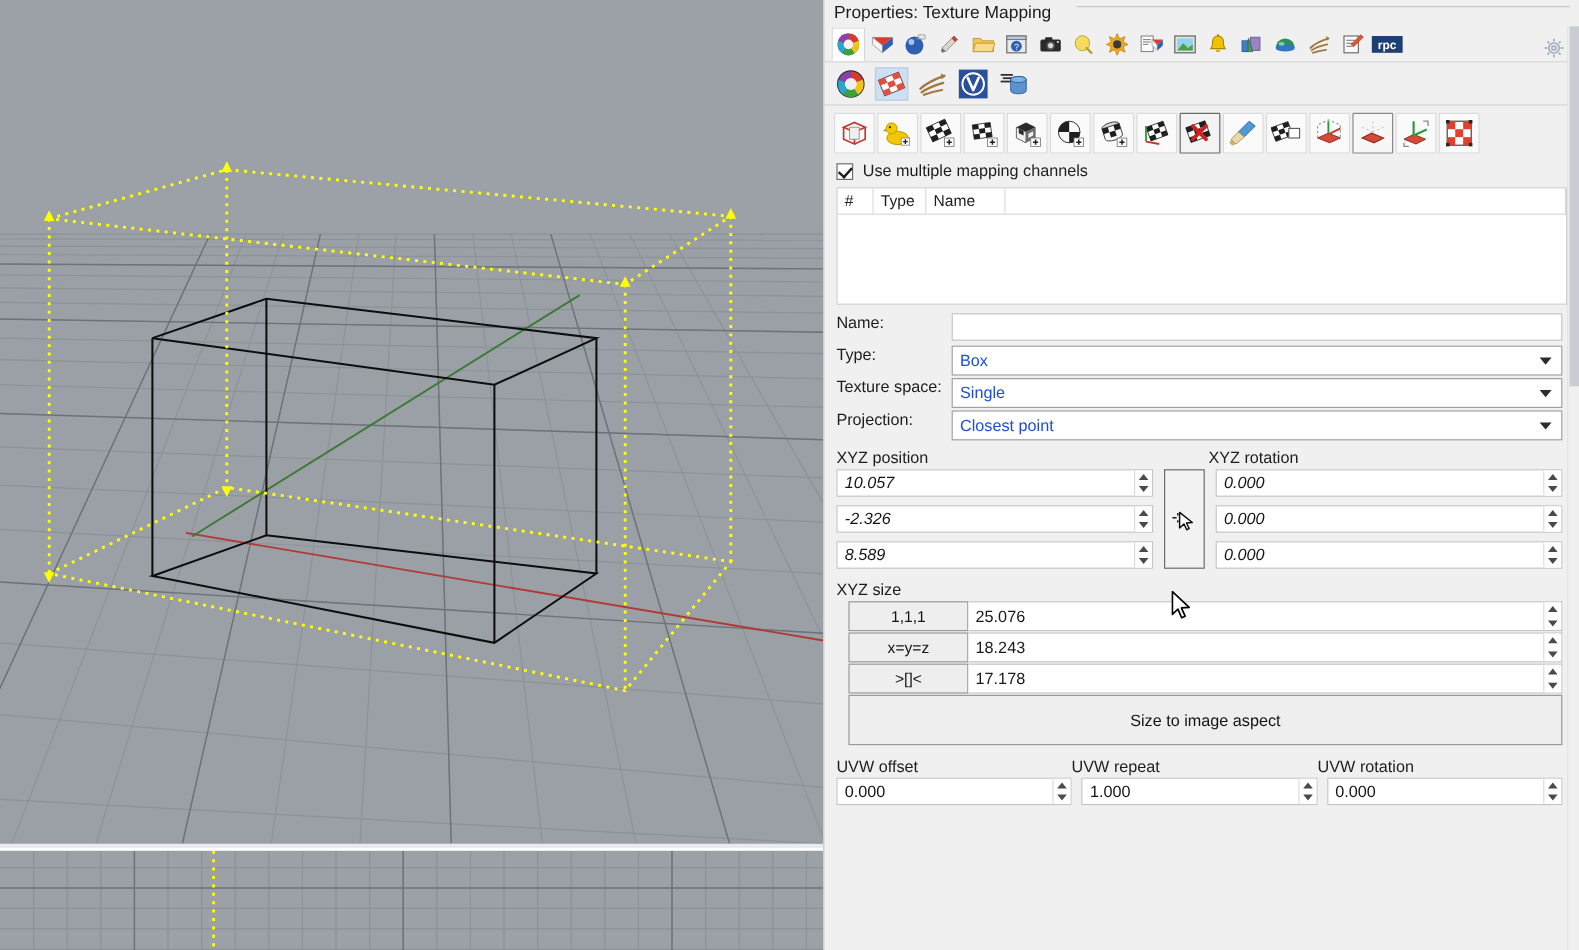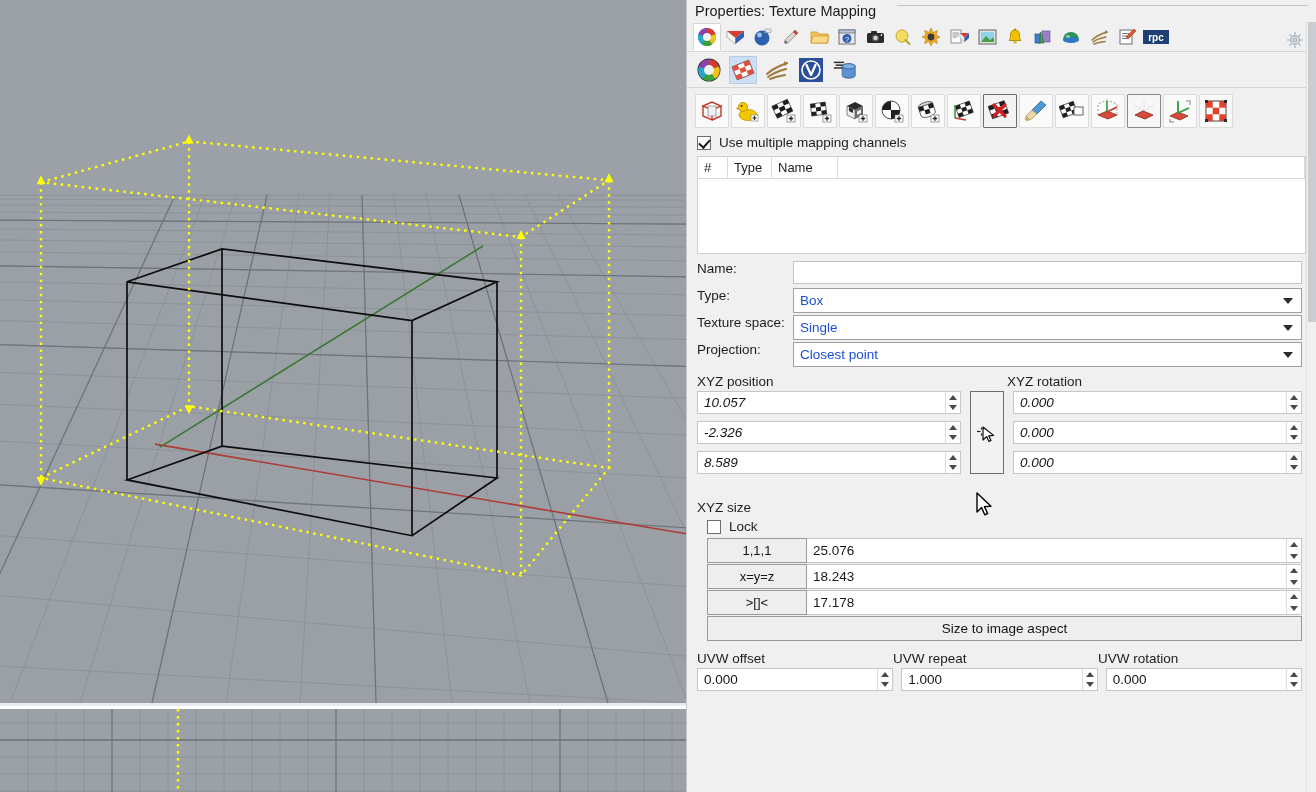--- a/index.html
+++ b/index.html
@@ -177,37 +177,37 @@
   .sb .arw-dn { width:0;height:0;border-left:4px solid transparent;border-right:4px solid transparent;border-top:5px solid #4a4a4a; }
 
   .mid-btn {
     width: 34px; margin: 0 9px;
     border: 1px solid #6d6d6d; background: #f2f2f2;
     display: flex; align-items: center; justify-content: center;
     position: relative;
   }
 
   
-  .size-sec { padding: 10px 14px 0 10px; margin-top: 16px; }
+  .size-sec { padding: 10px 14px 0 10px; }
   .size-title { font-size: 13.5px; color: #1d1d1d; padding-bottom: 2px; }
   .lock-row { display: flex; align-items: center; gap: 8px; padding: 2px 0 4px 10px; }
   .size-row { display: flex; margin-left: 10px; margin-bottom: 1px; }
   .size-btn {
     width: 100px; height: 25px; border: 1px solid #9a9a9a; background: #eeeeee;
     display: flex; align-items: center; justify-content: center;
     font-size: 13px; color: #141414;
   }
   .size-val {
     flex: 1 1 auto; height: 25px; background: #fff; border: 1px solid #c6c6c6;
     border-left: none;
     display: flex; align-items: stretch;
   }
   .size-val .val { flex: 1 1 auto; padding: 0 6px; font-size: 13.5px; line-height: 23px; }
   .size-aspect {
-    margin-left: 10px; height: 25px; border: 1px solid #9a9a9a; background: #eeeeee;
+    margin-left: 10px; height: 42px; border: 1px solid #9a9a9a; background: #eeeeee;
     display: flex; align-items: center; justify-content: center;
     font-size: 13.5px; color: #141414;
   }
 
   
   .uvw-labels { display: flex; padding: 10px 14px 2px 10px; }
   .uvw-labels .ul { font-size: 13.5px; color: #1d1d1d; }
   .uvw-fields { display: flex; padding: 0 14px 0 10px; gap: 8px; }
   .uvw-fields .spin-field { flex: 1 1 0; }
 
@@ -915,24 +915,20 @@
                 <span class="arw-dn"></span>
               </span>
           </span>
         </div>
       </div>
     </div>
 
     <div class="size-sec">
       <div class="size-title">XYZ size</div>
 
-      <div class="lock-row">
-        <span class="chk"></span>
-        <span class="chk-label">Lock</span>
-      </div>
 
       <div class="size-row">
         <div class="size-btn">1,1,1</div>
         <div class="size-val">
           <span class="val">25.076</span>
           <span class="spin-btns">
             <span class="sb">
                 <span class="arw-up"></span>
               </span>
             <span class="sb">

